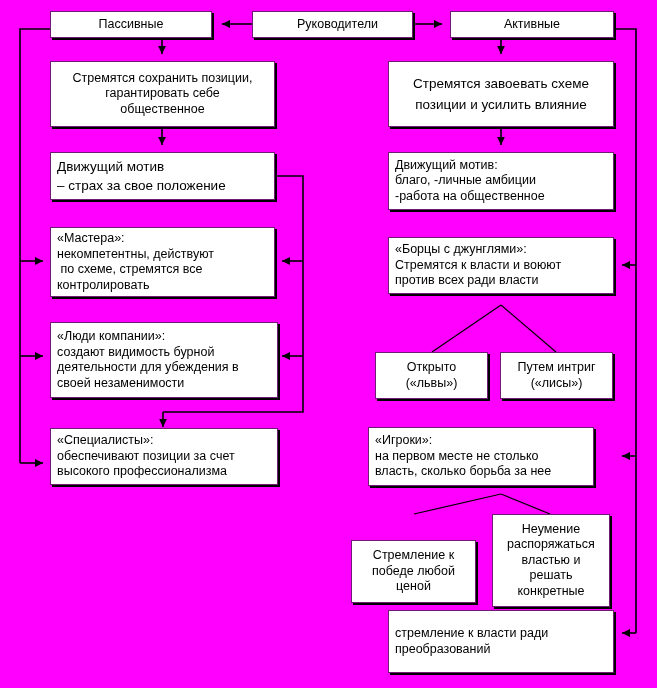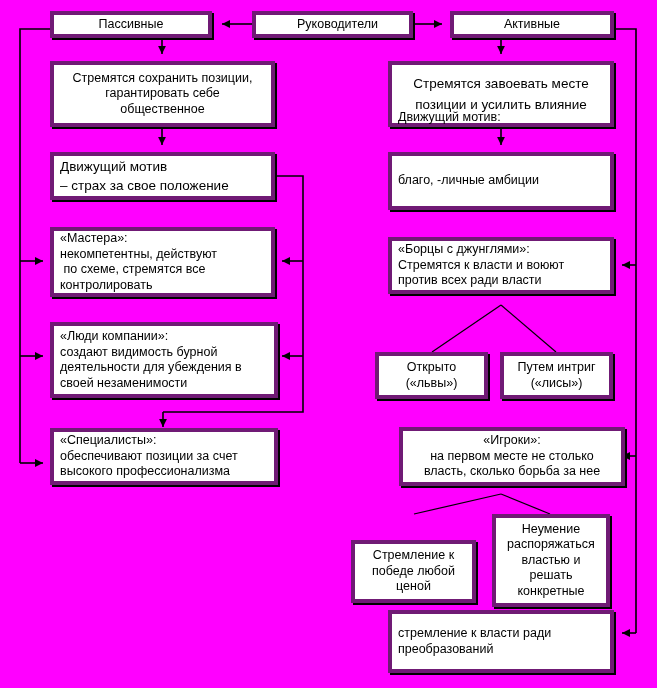--- a/index.html
+++ b/index.html
@@ -28,21 +28,21 @@
     top: 0;
     width: 657px;
     height: 688px;
     z-index: 1;
     pointer-events: none;
   }
   .node {
     position: absolute;
     box-sizing: border-box;
     background: #FFFFFF;
-    border: 4px solid #701a75;
+    border: 1px solid #701a75;
     box-shadow: 2px 2px 0 0 #000000;
     display: flex;
     flex-direction: column;
     justify-content: center;
     color: #000000;
     font-size: 12.5px;
     line-height: 15.5px;
     z-index: 3;
     padding: 2px 6px;
   }
@@ -159,25 +159,25 @@
     <span class="ln">своей незаменимости</span>
   </div>
 
   <div class="node left" style="left:50px; top:428px; width:228px; height:57px;">
     <span class="ln">«Специалисты»:</span>
     <span class="ln">обеспечивают позиции за счет</span>
     <span class="ln">высокого профессионализма</span>
   </div>
 
   <div class="node center" style="left:388px; top:61px; width:226px; height:66px; font-size:13.5px; line-height:21px;">
-    <span class="ln">Стремятся завоевать месте</span>
+    <span class="ln">Стремятся завоевать схеме</span>
     <span class="ln">позиции и усилить влияние</span>
   </div>
 
-  <div class="node left" style="left:388px; top:152px; width:226px; height:58px;gap:48px;">
+  <div class="node left" style="left:388px; top:152px; width:226px; height:58px;">
     <span class="ln">Движущий мотив:</span>
     <span class="ln">благо, -личные амбиции</span>
     <span class="ln">-работа на общественное</span>
   </div>
 
   <div class="node left" style="left:388px; top:237px; width:226px; height:57px;">
     <span class="ln">«Борцы с джунглями»:</span>
     <span class="ln">Стремятся к власти и воюют</span>
     <span class="ln">против всех ради власти</span>
   </div>
@@ -185,21 +185,21 @@
   <div class="node center" style="left:375px; top:352px; width:113px; height:47px;">
     <span class="ln">Открыто</span>
     <span class="ln">(«львы»)</span>
   </div>
 
   <div class="node center" style="left:500px; top:352px; width:113px; height:47px;">
     <span class="ln">Путем интриг</span>
     <span class="ln">(«лисы»)</span>
   </div>
 
-  <div class="node left" style="left:399px; top:427px; width:226px; height:59px;text-align:center;">
+  <div class="node left" style="left:368px; top:427px; width:226px; height:59px;">
     <span class="ln">«Игроки»:</span>
     <span class="ln">на первом месте не столько</span>
     <span class="ln">власть, сколько борьба за нее</span>
   </div>
 
   <div class="node center" style="left:351px; top:514px; width:125px; height:63px;margin-top:26px;">
     <span class="ln">Стремление к</span>
     <span class="ln">победе любой</span>
     <span class="ln">ценой</span>
   </div>

